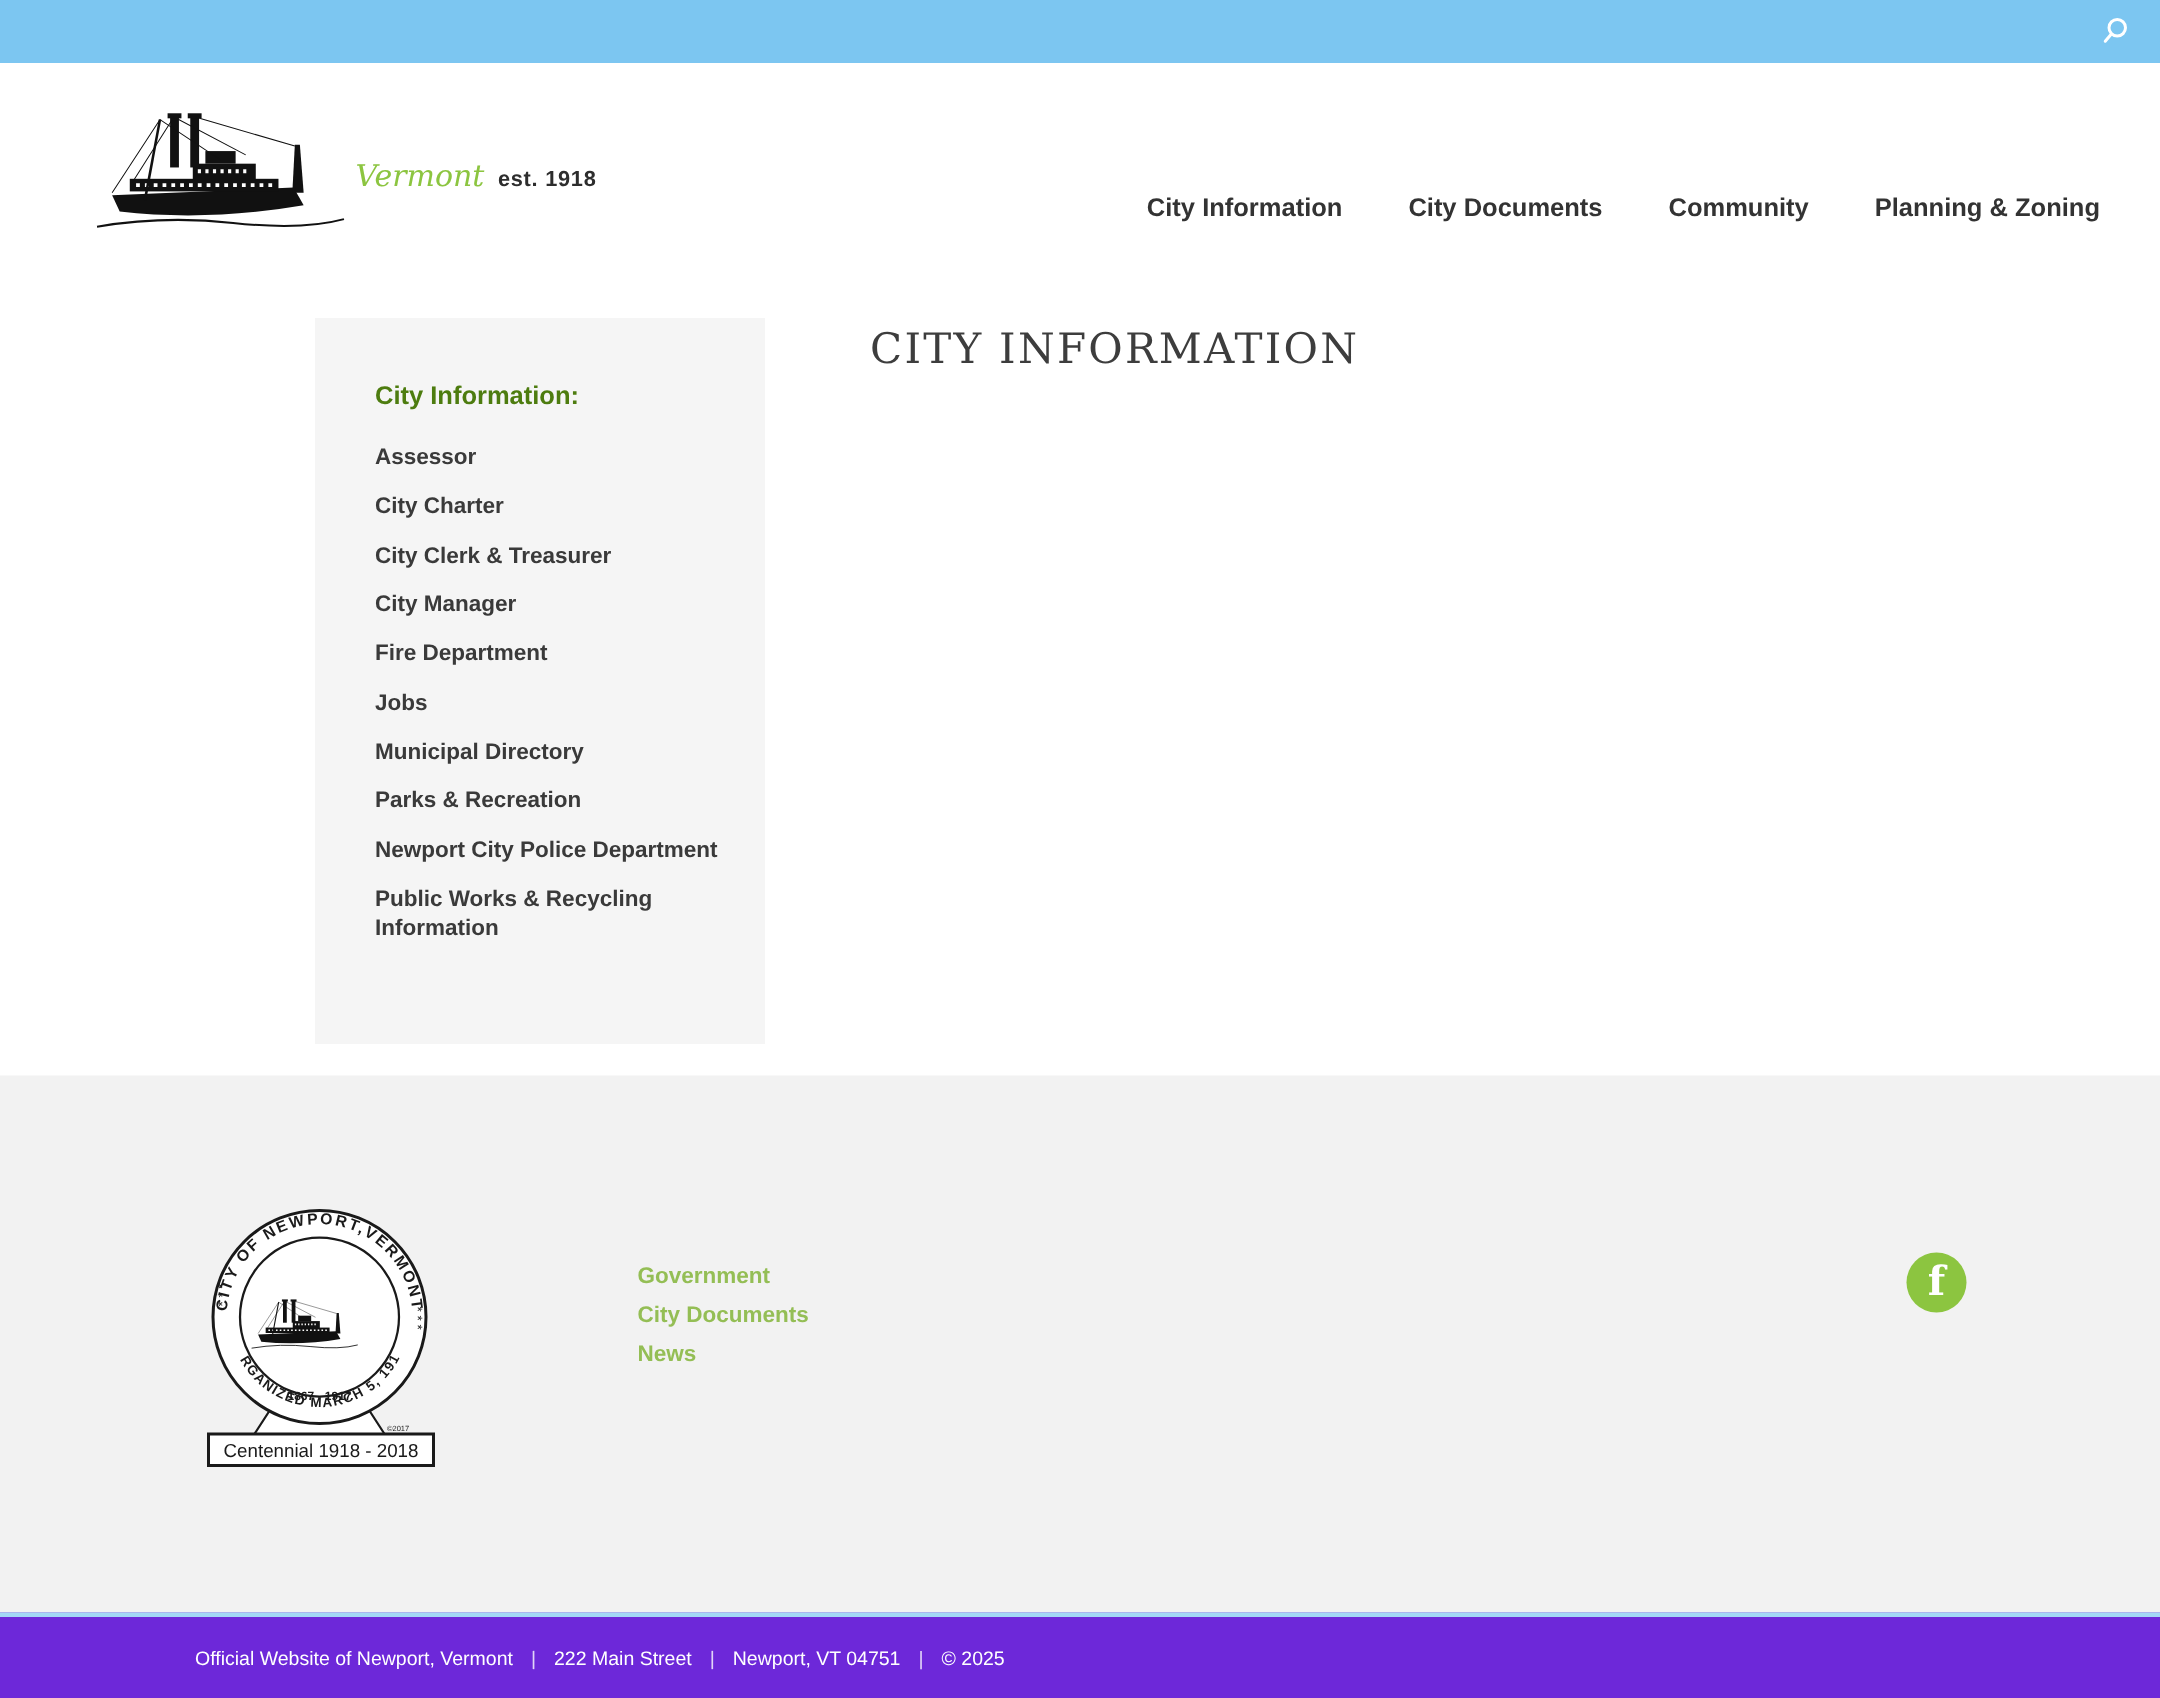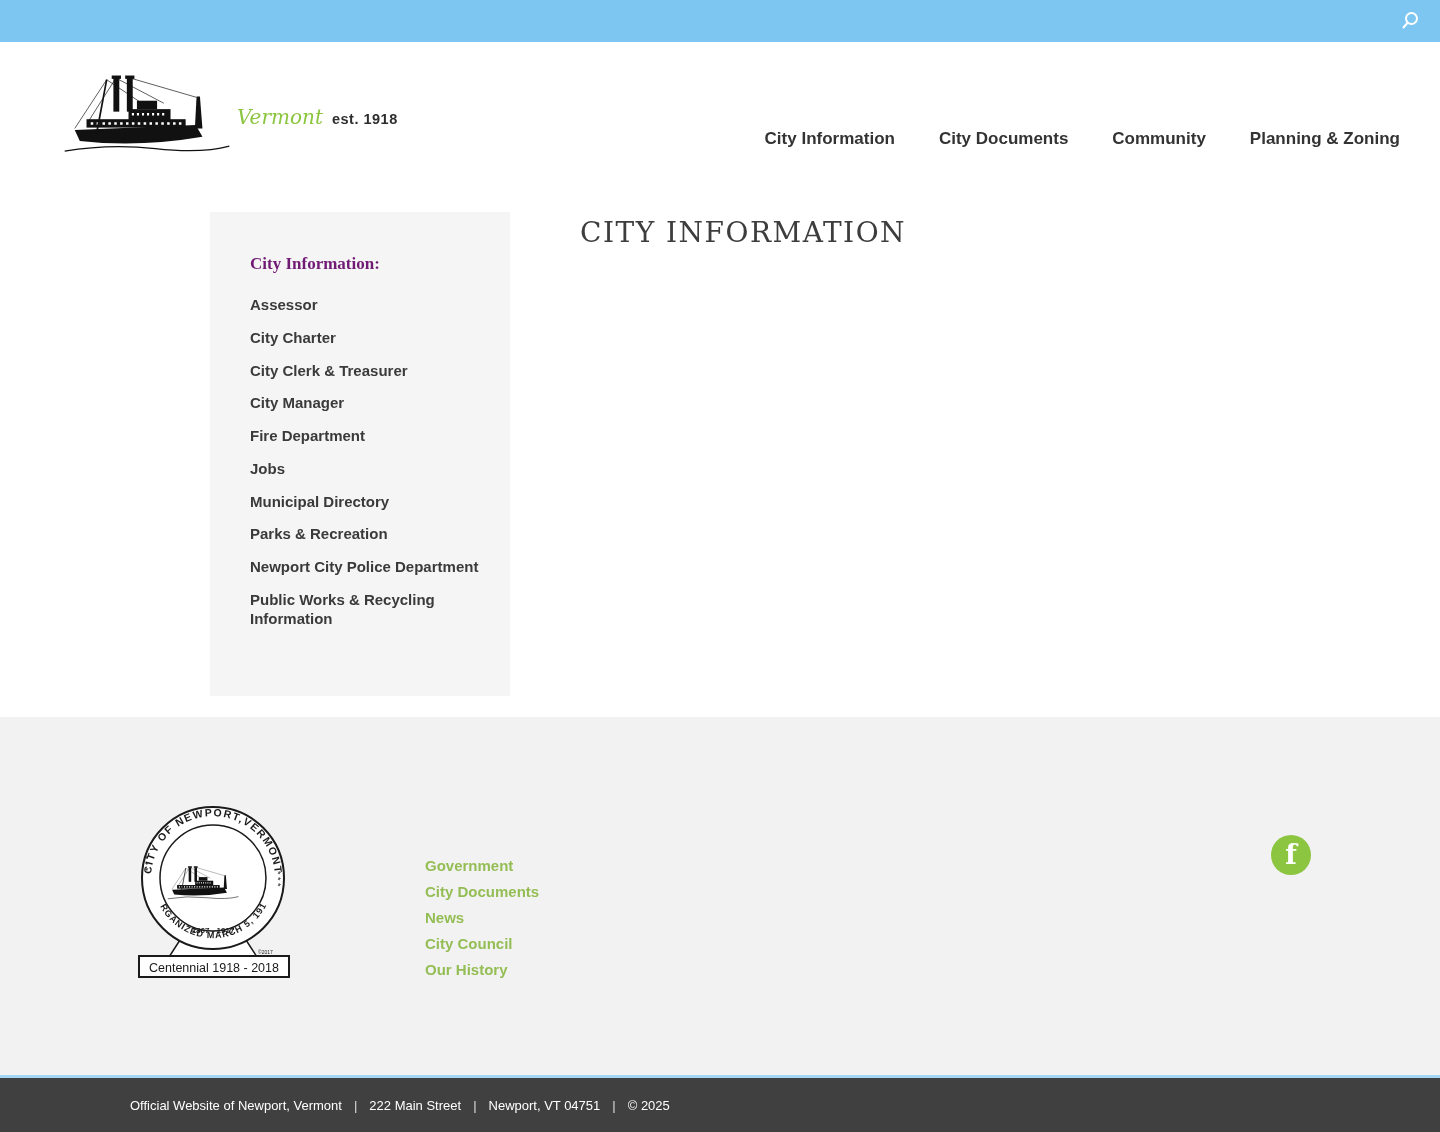--- a/index.html
+++ b/index.html
@@ -85,24 +85,24 @@
     display: flex;
     align-items: flex-start;
     padding: 37px 0 0 210px;
   }
   .sidebar {
     width: 300px;
     background: #F5F5F5;
     padding: 42px 20px 54px 40px;
   }
   .sidebar-heading {
-    font-family: Liberation Serif, serif;
+    font-family: Liberation Sans, sans-serif;
     font-weight: 600;
     font-size: 17px;
-    color: #701a75;
+    color: #4d7c0f;
     margin-bottom: 22px;
   }
   .sidebar-list { list-style: none; }
   .sidebar-list li { margin-bottom: 14px; }
   .sidebar-list a {
     display: inline-block;
     font-size: 15px;
     font-weight: 600;
     color: #3a3a3a;
     line-height: 1.25;
@@ -122,22 +122,21 @@
     height: 358px;
     background: #F2F2F2;
     display: flex;
     align-items: flex-start;
     padding: 88px 129px 0 136px;
   }
   .seal { width: 157px; height: 175px; flex: none; }
   .footer-cols {
     display: flex;
     margin-left: 132px;
-    margin-top: 48px;
-    flex-direction: column;
+    margin-top: 33px;
   }
   .footer-col { width: 210px; display: flex; flex-direction: column; }
   .footer-col a {
     font-size: 15px;
     font-weight: 600;
     color: #94BE55;
     line-height: 26px;
   }
   .fb-btn {
     margin-left: auto;
@@ -152,21 +151,21 @@
     font-size: 27px;
     font-weight: 700;
     font-family: "DejaVu Serif", serif;
     line-height: 1;
     padding-bottom: 2px;
   }
 
   
   .bottombar {
     height: 57px;
-    background: #404040;
+    background: #6d28d9;
     border-top: 3px solid #A4D7F6;
     display: flex;
     align-items: center;
     padding-left: 130px;
     color: #ffffff;
     font-size: 13px;
   }
   .bottombar .sep { margin: 0 12px; opacity: 0.8; }
 
   svg text { user-select: none; }
@@ -273,24 +272,20 @@
     <rect x="3" y="151" width="150" height="21" fill="#ffffff" stroke="#1a1a1a" stroke-width="2"></rect>
     <text x="78" y="166.5" text-anchor="middle" font-family="Liberation Sans, sans-serif" font-size="12.5" fill="#1a1a1a">Centennial 1918 - 2018</text>
   </svg>
 
   <div class="footer-cols">
     <div class="footer-col">
       <a href="#">Government</a>
       <a href="#">City Documents</a>
       <a href="#">News</a>
     </div>
-    <div class="footer-col">
-      <a href="#">City Council</a>
-      <a href="#">Our History</a>
-    </div>
   </div>
 
   <button class="fb-btn" aria-label="Facebook">
     <span>f</span>
   </button>
 </div>
 
 <div class="bottombar">
   <span>Official Website of Newport, Vermont</span>
   <span class="sep">|</span>

